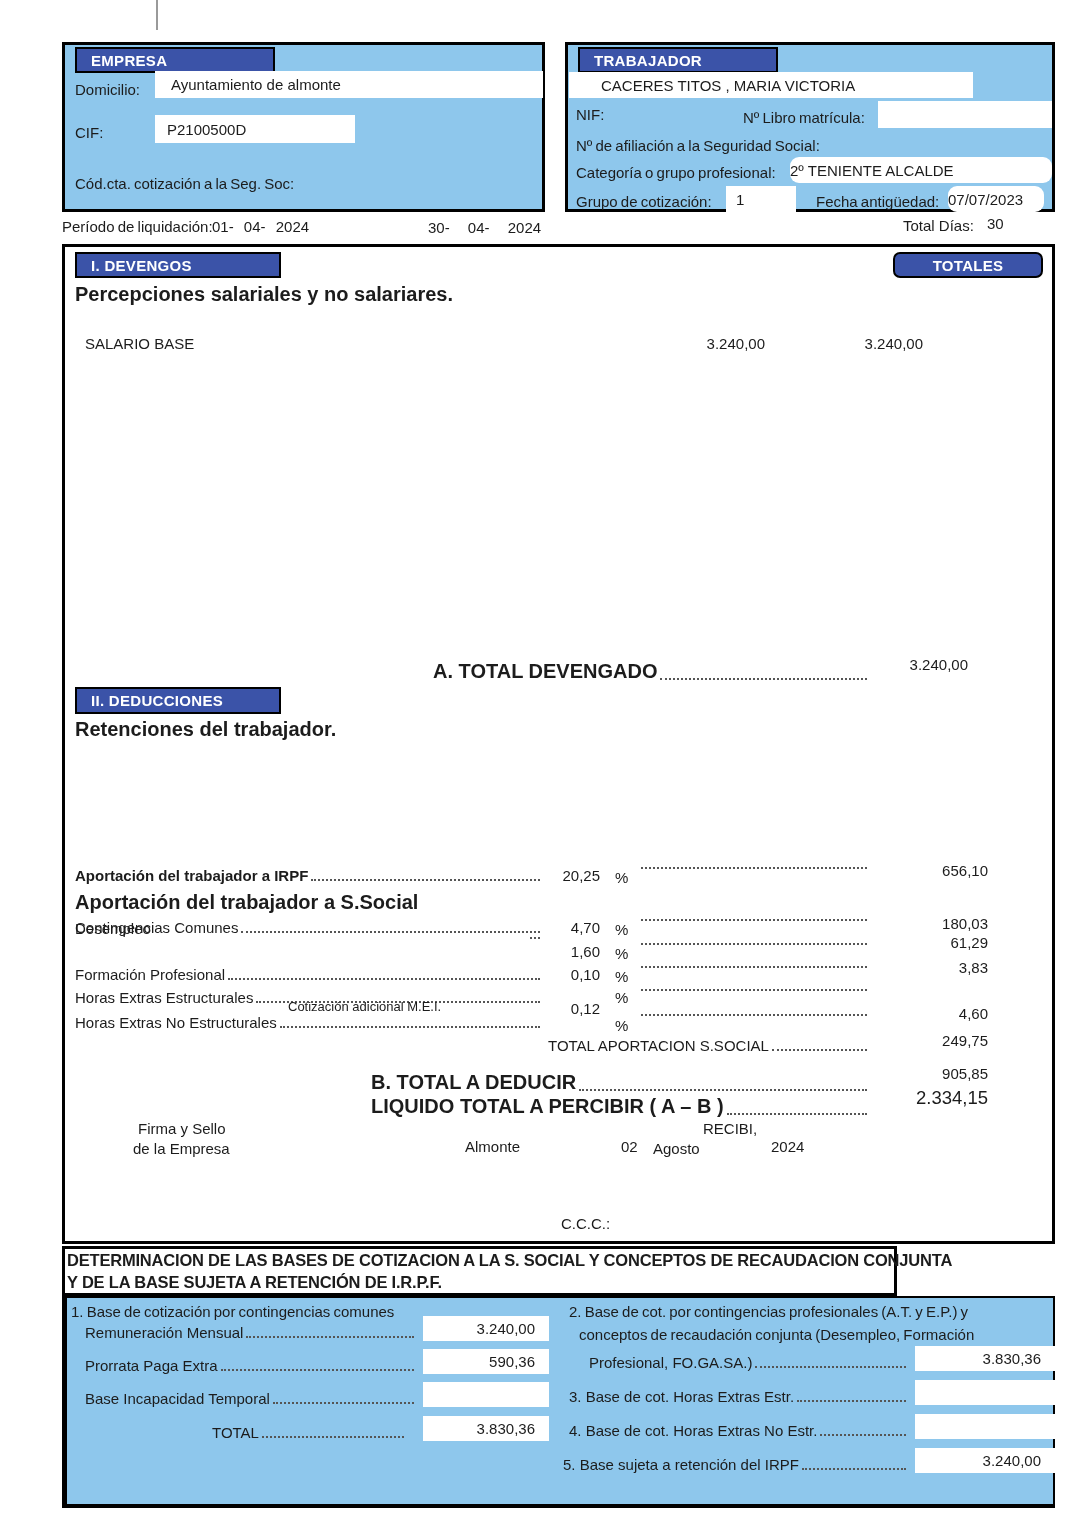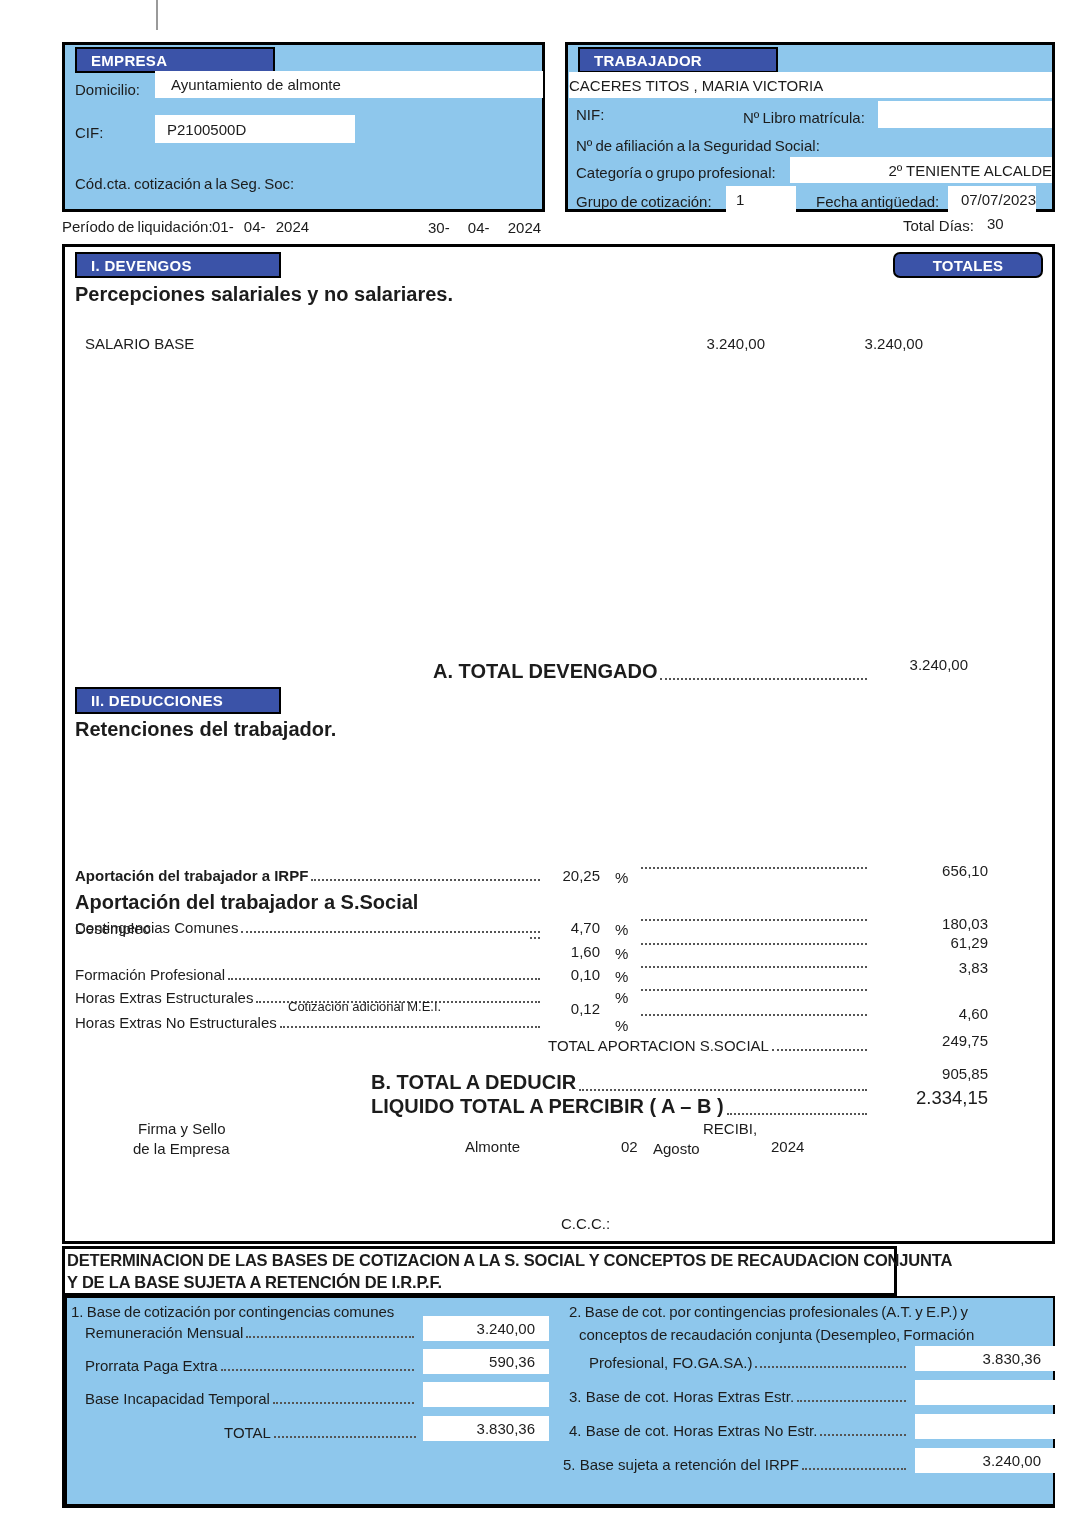--- a/index.html
+++ b/index.html
@@ -14,21 +14,21 @@
 
   .panel { position:absolute; background:#8ec7ec; border:3px solid #000; }
   .badge {
     position:absolute; background:#3b53a8; border:2px solid #000; color:#fff;
     font-weight:bold; font-size:15px; display:flex; align-items:center;
     padding-left:14px; letter-spacing:0.3px;
   }
   .badge.center { justify-content:center; padding-left:0; }
   .wbox { position:absolute; background:#ffffff; display:flex; align-items:center; }
   .wbox.right { justify-content:flex-end; }
-  .wbox.center { justify-content:flex-end; }
+  .wbox.center { justify-content:flex-start;border-radius:9px; }
   .lbl { position:absolute; white-space:nowrap; word-spacing:-1px; }
   .bold { font-weight:bold; }
 
   .mainbox { position:absolute; left:62px; top:244px; width:993px; height:1000px;
              background:#fff; border:3px solid #000; }
   .detbox  { position:absolute; left:62px; top:1246px; width:835px; height:50px;
              background:#fff; border:3px solid #000; }
   .basesbox{ position:absolute; left:62px; top:1296px; width:993px; height:212px;
              background:#8ec7ec; border:2px solid #000; border-left-width:5px;
              border-bottom-width:4px; }
@@ -59,39 +59,39 @@
     </div>
     <div class="lbl" style="left:10px; top:79px;">CIF:</div>
     <div class="wbox" style="left:90px; top:70px; width:200px; height:28px; padding-left:12px;">
       <span>P2100500D</span>
     </div>
     <div class="lbl" style="left:10px; top:130px;">Cód.cta. cotización a la Seg. Soc:</div>
   </div>
 
   <div class="panel" style="left:565px; top:42px; width:490px; height:170px;">
     <div class="badge" style="left:10px; top:2px; width:200px; height:26px;">TRABAJADOR</div>
-    <div class="wbox" style="left:1px; top:27px; width:483px; height:26px; ">
+    <div class="wbox" style="left:1px; top:27px; width:404px; height:26px; padding-left:32px;">
       <span>CACERES TITOS , MARIA VICTORIA</span>
     </div>
     <div class="lbl" style="left:8px; top:61px;">NIF:</div>
     <div class="lbl" style="left:175px; top:64px;">Nº Libro matrícula:</div>
     <div class="wbox" style="left:310px; top:56px; width:174px; height:27px;">
       <span></span>
     </div>
     <div class="lbl" style="left:8px; top:92px;">Nº de afiliación a la Seguridad Social:</div>
     <div class="lbl" style="left:8px; top:119px;">Categoría o grupo profesional:</div>
     <div class="wbox center" style="left:222px; top:112px; width:262px; height:26px;">
       <span>2º TENIENTE ALCALDE</span>
     </div>
     <div class="lbl" style="left:8px; top:148px;">Grupo de cotización:</div>
     <div class="wbox" style="left:158px; top:141px; width:70px; height:26px; padding-left:10px;">
       <span>1</span>
     </div>
     <div class="lbl" style="left:248px; top:148px;">Fecha antigüedad:</div>
-    <div class="wbox center" style="left:380px; top:141px; width:88px; height:26px;padding-left:44px;">
+    <div class="wbox center" style="left:380px; top:141px; width:96px; height:26px;">
       <span>07/07/2023</span>
     </div>
   </div>
 
   <div class="abs lbl" style="left:62px; top:218px;">Período de liquidación:</div>
   <div class="abs date" style="left:212px; top:218px;">01- 04- 2024</div>
   <div class="abs date2" style="left:428px; top:219px;">30- 04- 2024</div>
   <div class="abs" style="left:903px; top:217px;">Total Días:</div>
   <div class="abs" style="left:987px; top:215px;">30</div>
 
@@ -236,21 +236,21 @@
     </div>
 
     <div class="row-lead" style="left:18px; top:92px; width:332px;">
       <span>Base Incapacidad Temporal</span>
       <span class="dots"></span>
     </div>
     <div class="wbox right" style="left:356px; top:84px; width:126px; height:25px; padding-right:14px;">
       <span></span>
     </div>
 
-    <div class="row-lead" style="left:157px; top:126px; width:195px;justify-content:space-between;">
+    <div class="row-lead" style="left:145px; top:126px; width:195px;justify-content:space-between;">
       <span>TOTAL</span>
       <span class="dots"></span>
     </div>
     <div class="wbox right" style="left:356px; top:118px; width:126px; height:25px; padding-right:14px;">
       <span>3.830,36</span>
     </div>
 
     <div class="abs lbl" style="left:502px; top:5px;">2. Base de cot. por contingencias profesionales (A.T. y E.P.) y</div>
     <div class="abs lbl" style="left:512px; top:28px;">conceptos de recaudación conjunta (Desempleo, Formación</div>
     <div class="row-lead" style="left:522px; top:56px; width:320px;">

